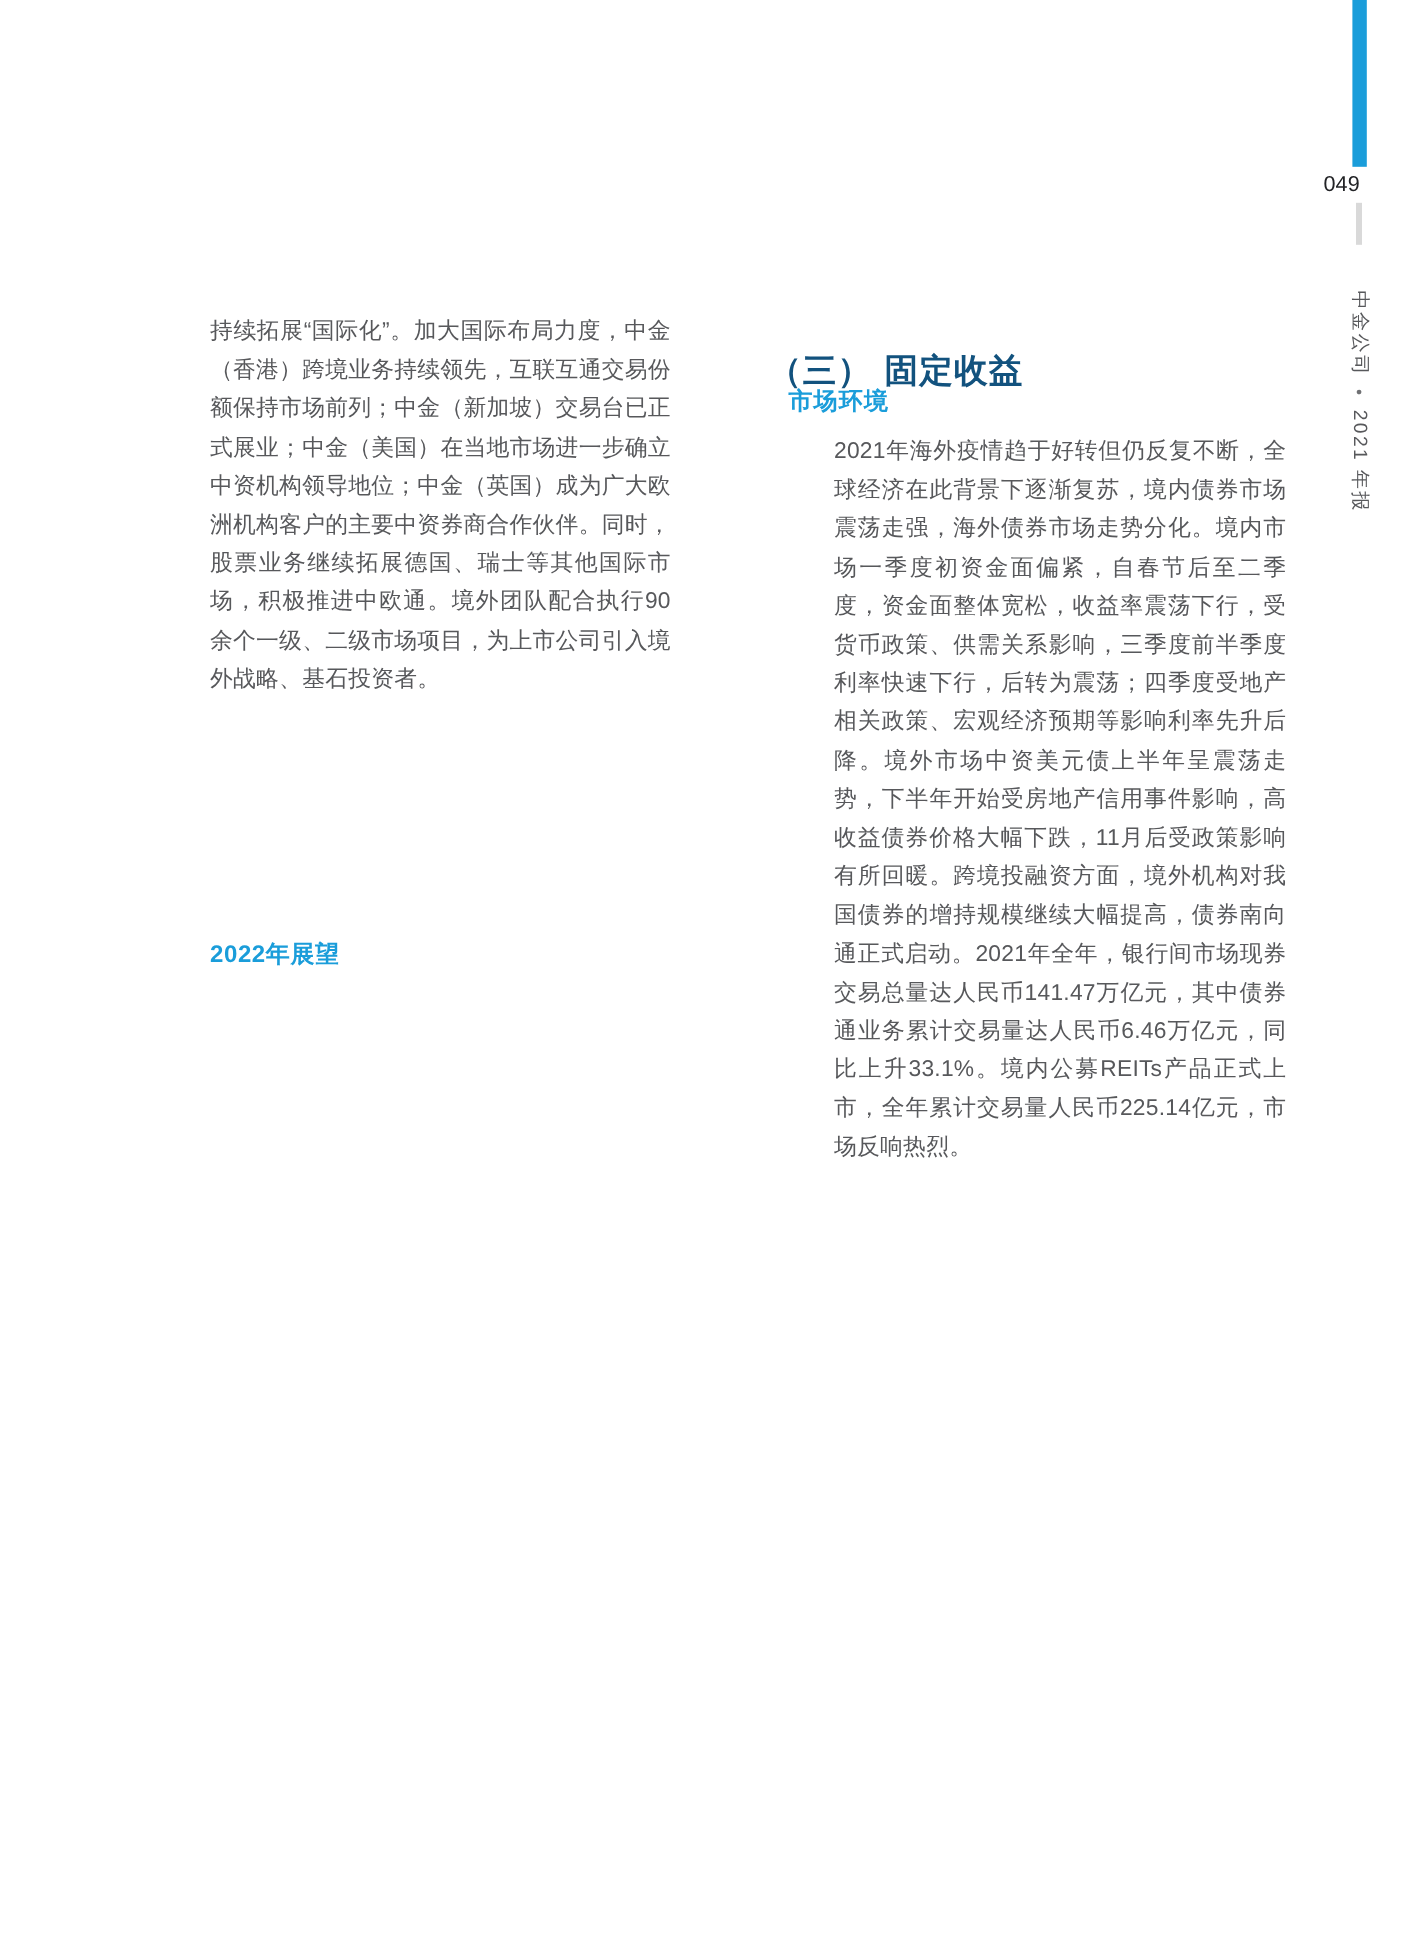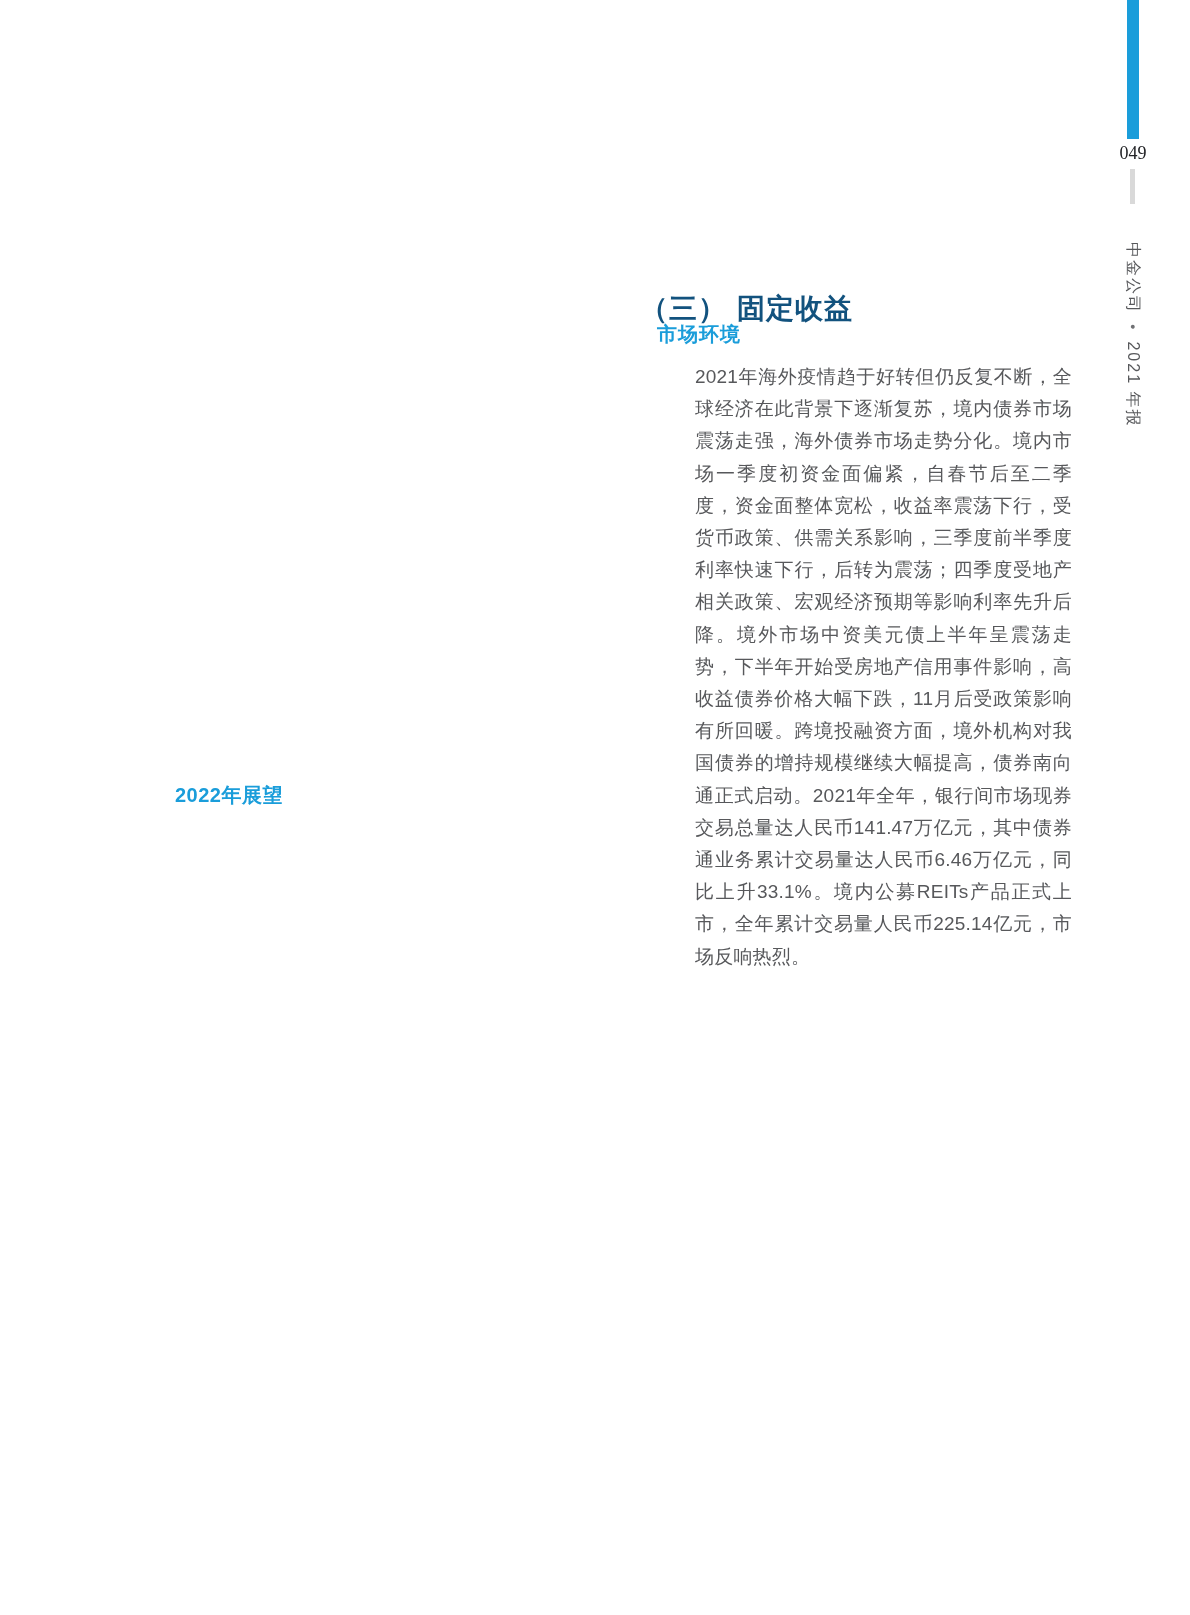--- a/index.html
+++ b/index.html
@@ -70,22 +70,22 @@
     top: 0;
     width: 12px;
     height: 139px;
     background: var(--accent-blue);
   }
   .page-number {
     position: absolute;
     left: 1103px;
     top: 143px;
     width: 60px;
-    text-align: center;
-    font-family: Liberation Serif, serif;
+    text-align: left;
+    font-family: Liberation Sans, sans-serif;
     font-size: 18px;
     color: var(--ink);
   }
   .page-rule {
     position: absolute;
     left: 1130px;
     top: 169px;
     width: 5px;
     height: 35px;
     background: var(--rule-gray);
@@ -107,20 +107,21 @@
     font-size: 9px;
     color: #707174;
     vertical-align: 2px;
   }
 </style>
 </head>
 <body>
 
 <div class="page">
 
+  <p class="body-text col-left-p1">持续拓展“国际化”。加大国际布局力度，中金（香港）跨境业务持续领先，互联互通交易份额保持市场前列；中金（新加坡）交易台已正式展业；中金（美国）在当地市场进一步确立中资机构领导地位；中金（英国）成为广大欧洲机构客户的主要中资券商合作伙伴。同时，股票业务继续拓展德国、瑞士等其他国际市场，积极推进中欧通。境外团队配合执行90余个一级、二级市场项目，为上市公司引入境外战略、基石投资者。</p>
 
 
   <h3 class="outlook-heading">2022年展望</h3>
 
 
   <h2 class="section-heading">
     <span class="section-number">（三）</span><span>固定收益</span>
   </h2>
 
   <h3 class="sub-heading">市场环境</h3>

